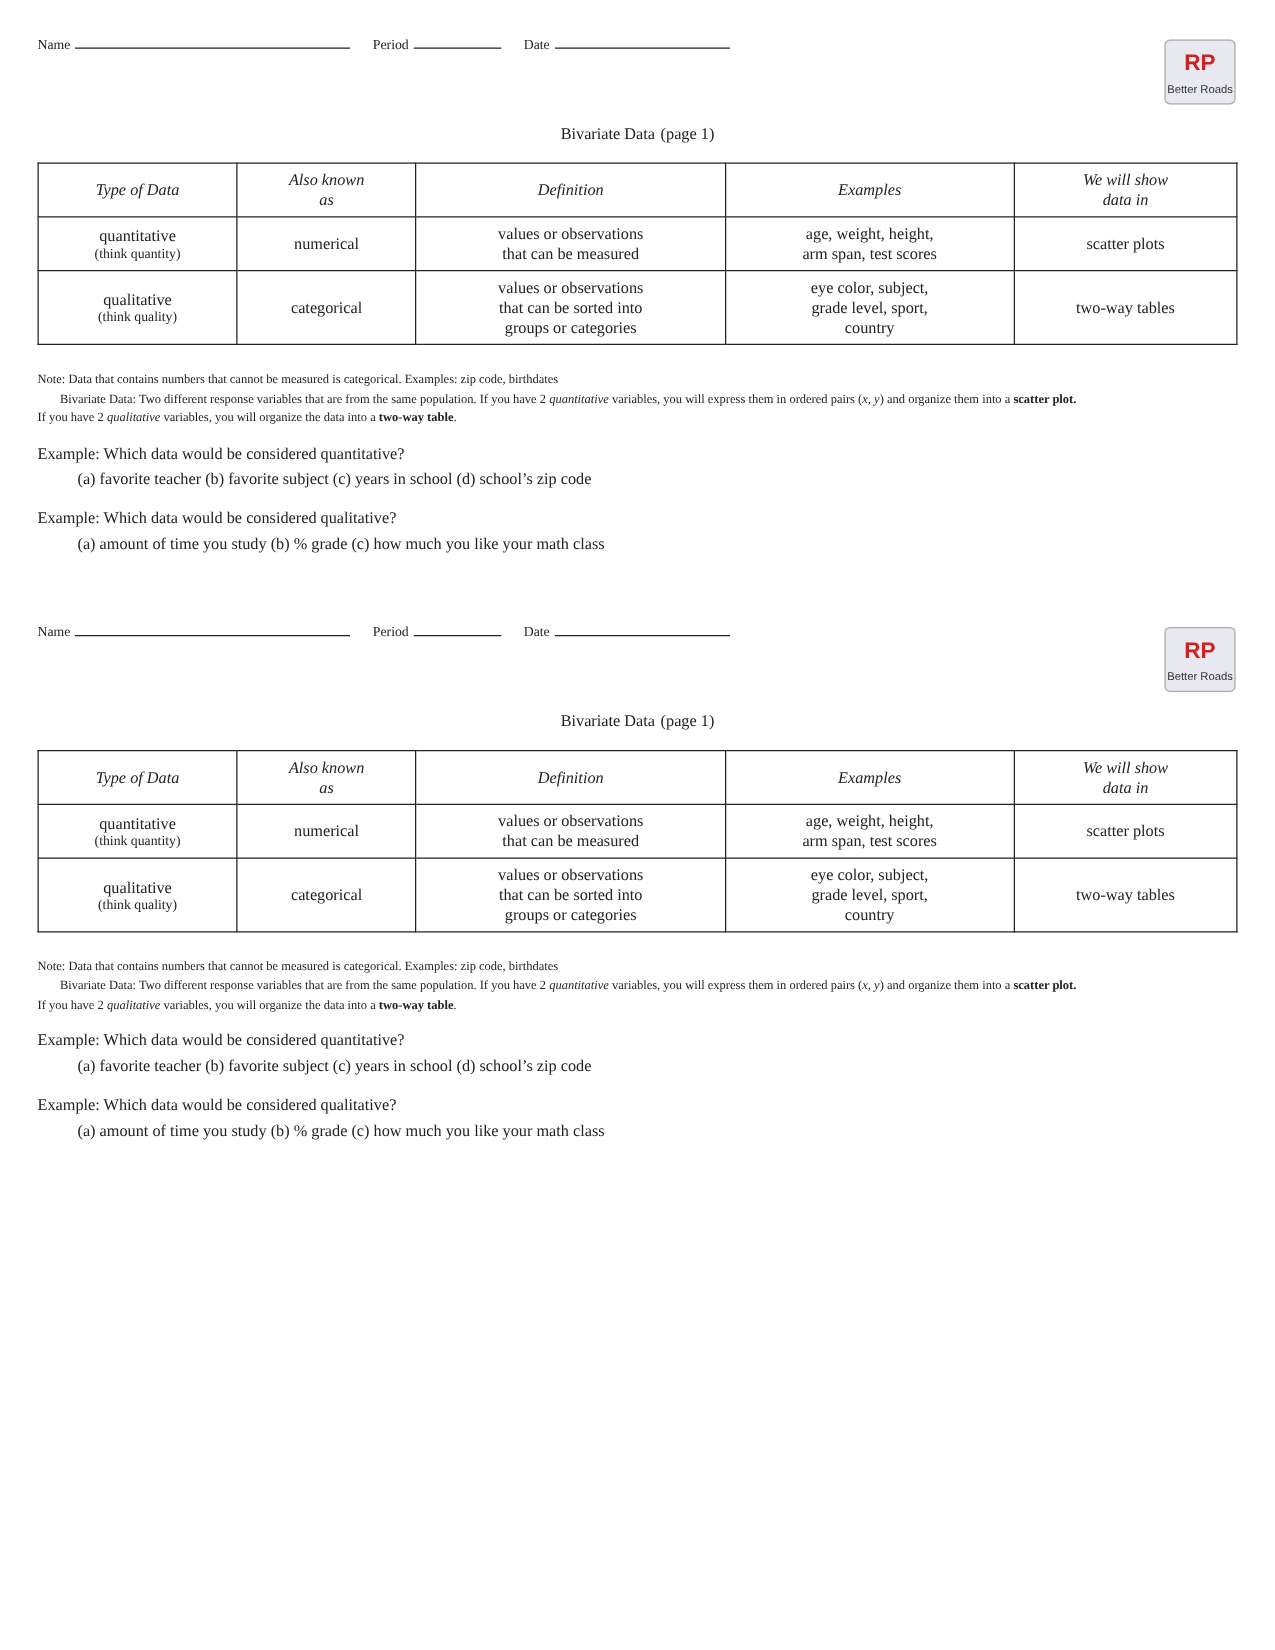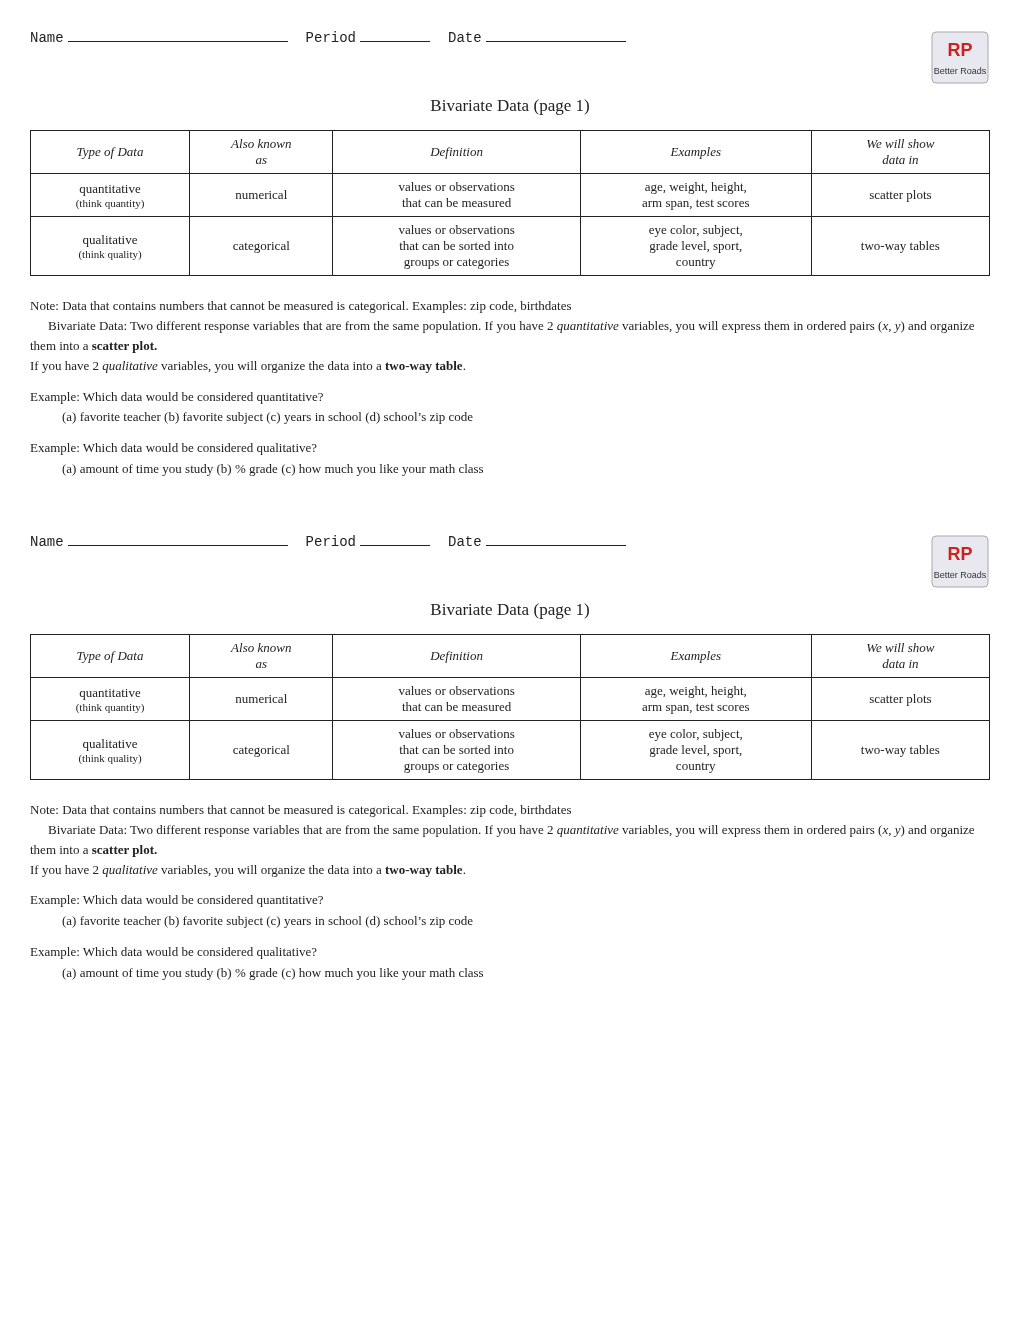--- a/index.html
+++ b/index.html
@@ -24,23 +24,22 @@
       margin-bottom: 10px;
     }
     .header-fields {
       display: flex;
       align-items: baseline;
       gap: 0;
       font-size: 14px;
       flex: 1;
     }
     .header-label {
-      font-size: 14px;
+      font-size: 11px;
       margin-right: 4px;
-      font-family: Liberation Mono, monospace;
     }
     .header-line {
       display: inline-block;
       border-bottom: 1px solid #222;
       width: 220px;
       margin-right: 18px;
     }
     .header-line-short {
       display: inline-block;
       border-bottom: 1px solid #222;
@@ -59,21 +58,21 @@
     }
     .logo-svg { width: 60px; height: 55px; }
     .page-title {
       text-align: center;
       font-size: 18px;
       font-weight: bold;
       margin: 10px 0 14px 0;
     }
     .page-title span {
       font-weight: normal;
-      font-size: 17px;
+      font-size: 13px;
       font-family: Liberation Serif, serif;
     }
     table {
       width: 100%;
       border-collapse: collapse;
       margin-bottom: 20px;
     }
     th, td {
       border: 1px solid #222;
       padding: 5px 8px;
@@ -85,21 +84,21 @@
       font-style: italic;
       font-weight: normal;
       background: #fff;
     }
     .cell-small {
       font-size: 11px;
       display: block;
     }
     .note-section {
       margin-bottom: 6px;
-      font-size: 13px;
+      font-size: 10px;
       line-height: 1.55;
     }
     .note-section .underline {
       margin-left: 18px;
     }
     .note-section em {
       font-style: italic;
     }
     .note-section strong {
       font-weight: bold;

